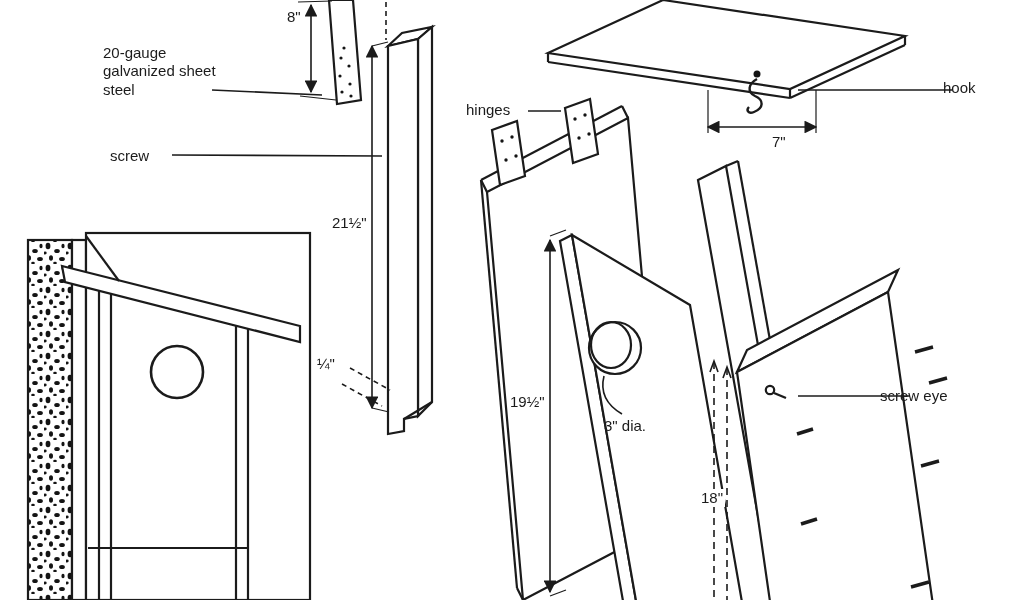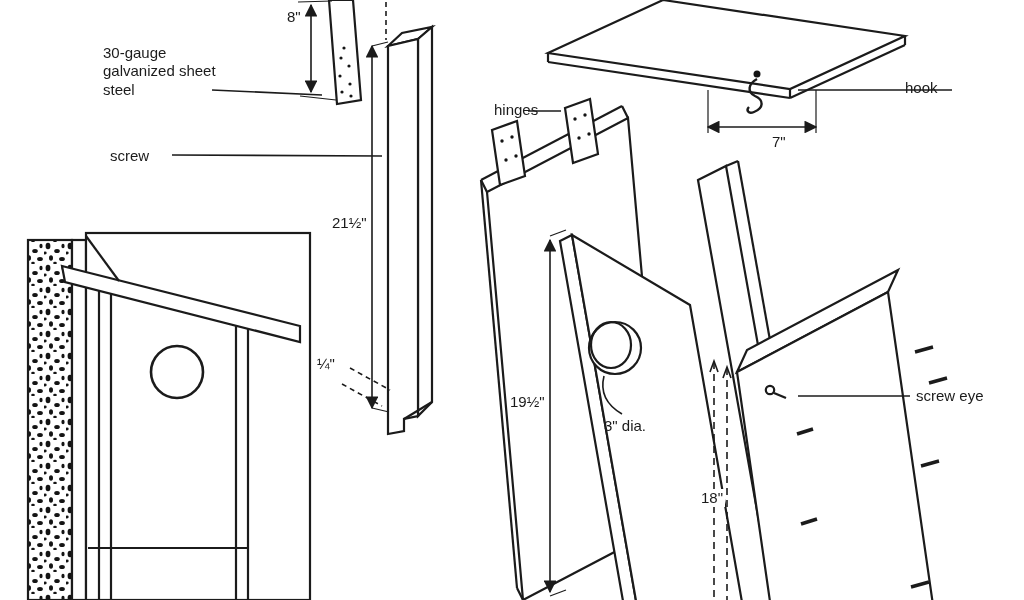--- a/index.html
+++ b/index.html
@@ -182,37 +182,37 @@
       <line x1="708" y1="127" x2="816" y2="127" marker-start="url(#arr)" marker-end="url(#arr)"></line>
       <line x1="708" y1="90" x2="708" y2="133" stroke-width="1.2"></line>
       <line x1="816" y1="90" x2="816" y2="133" stroke-width="1.2"></line>
 
       <line x1="550" y1="240" x2="550" y2="592" marker-start="url(#arr)" marker-end="url(#arr)"></line>
       <line x1="550" y1="236" x2="566" y2="230" stroke-width="1.2"></line>
       <line x1="550" y1="596" x2="566" y2="590" stroke-width="1.2"></line>
     </g>
   </svg>
 
-  <div class="lbl wrap" style="left:103px; top:44px; width:120px;">30-gauge galvanized sheet steel</div>
+  <div class="lbl wrap" style="left:103px; top:44px; width:120px;">20-gauge galvanized sheet steel</div>
 
   <div class="lbl" style="left:110px; top:147px;">screw</div>
 
   <div class="lbl" style="left:287px; top:8px;">8"</div>
 
   <div class="lbl" style="left:332px; top:214px;">21½"</div>
 
   <div class="lbl" style="left:317px; top:355px;">¼"</div>
 
-  <div class="lbl" style="left:466px; top:101px;margin-left:28px;">hinges</div>
-
-  <div class="lbl" style="left:905px; top:79px;">hook</div>
+  <div class="lbl" style="left:466px; top:101px;">hinges</div>
+
+  <div class="lbl" style="left:943px; top:79px;">hook</div>
 
   <div class="lbl bg" style="left:770px; top:133px;">7"</div>
 
   <div class="lbl" style="left:510px; top:393px;">19½"</div>
 
   <div class="lbl" style="left:604px; top:417px;">3" dia.</div>
 
   <div class="lbl bg" style="left:699px; top:489px;">18"</div>
 
-  <div class="lbl" style="left:916px; top:387px;">screw eye</div>
+  <div class="lbl" style="left:880px; top:387px;">screw eye</div>
 
 </div>
 
 </body></html>

